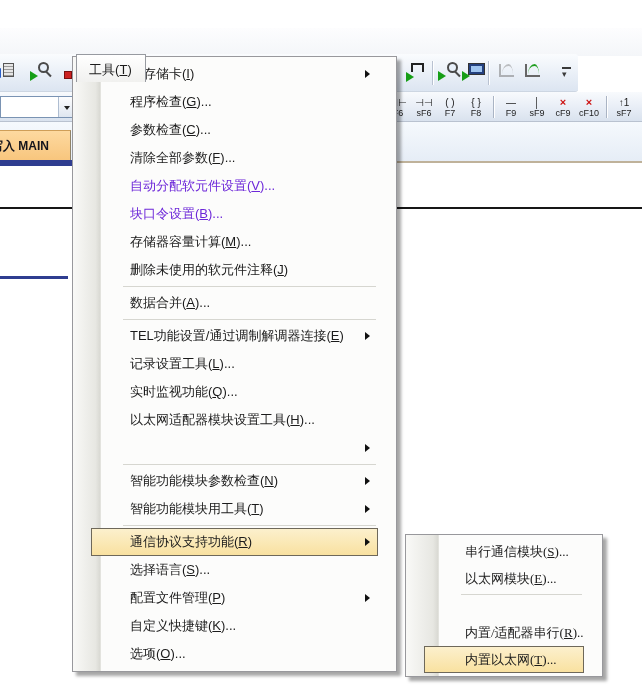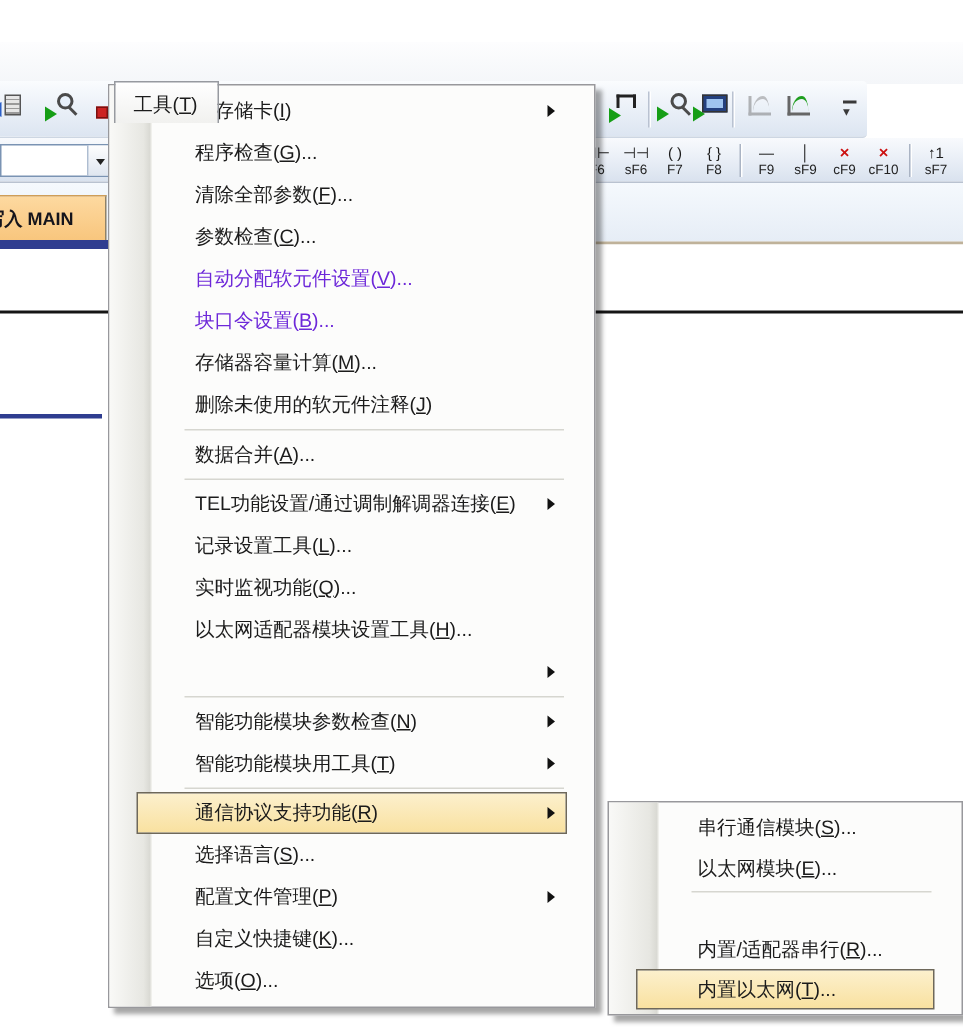--- a/index.html
+++ b/index.html
@@ -90,21 +90,21 @@
   .mi.highlighted { background:linear-gradient(#fcf0cd,#f9e1a0); border-color:#6e685a; }
   .mi.disabled .mn { color:#6d28d9; }
   .mi .arrow { display:none; }
   .mi.has-sub .arrow { display:block; position:absolute; right:7px; top:9px; width:0; height:0;
     border-left:5px solid #111; border-top:4.5px solid transparent; border-bottom:4.5px solid transparent; }
   .mi.msep { height:5px; border:none; margin:0 2px; pointer-events:none; }
   .mi.msep::before { content:""; position:absolute; left:32px; right:2px; top:2px; height:1px; background:#d6d6d0; }
   #tools-menu { left:72px; top:56px; width:325px; }
   #tools-menu .mi { padding-left:38px; }
   #tools-menu .mi.msep::before { left:32px; }
-  #protocol-submenu { left:405px; top:534px; width:237px; }
+  #protocol-submenu { left:405px; top:534px; width:198px;font-family:Liberation Serif, serif; }
   #protocol-submenu .mi { height:27px; padding-left:40px; }
   #protocol-submenu .mi.msep::before { left:37px; }
   .mn u { text-decoration:underline; }
 </style>
 </head>
 <body>
 
 <div class="menubar">
 
 <div class="mb-item"><span class="mn">诊断(<u>D</u>)</span></div>
@@ -228,26 +228,26 @@
         <span class="mn">IC存储卡(<u>I</u>)</span>
         <span class="arrow"></span>
       </div>
 
       <div class="mi">
         <span class="mn">程序检查(<u>G</u>)...</span>
 
       </div>
 
       <div class="mi">
+        <span class="mn">参数检查(<u>C</u>)...</span>
+
+      </div>
+
+      <div class="mi">
         <span class="mn">清除全部参数(<u>F</u>)...</span>
-
-      </div>
-
-      <div class="mi">
-        <span class="mn">参数检查(<u>C</u>)...</span>
 
       </div>
 
       <div class="mi disabled">
         <span class="mn">自动分配软元件设置(<u>V</u>)...</span>
 
       </div>
 
       <div class="mi disabled">
         <span class="mn">块口令设置(<u>B</u>)...</span>

